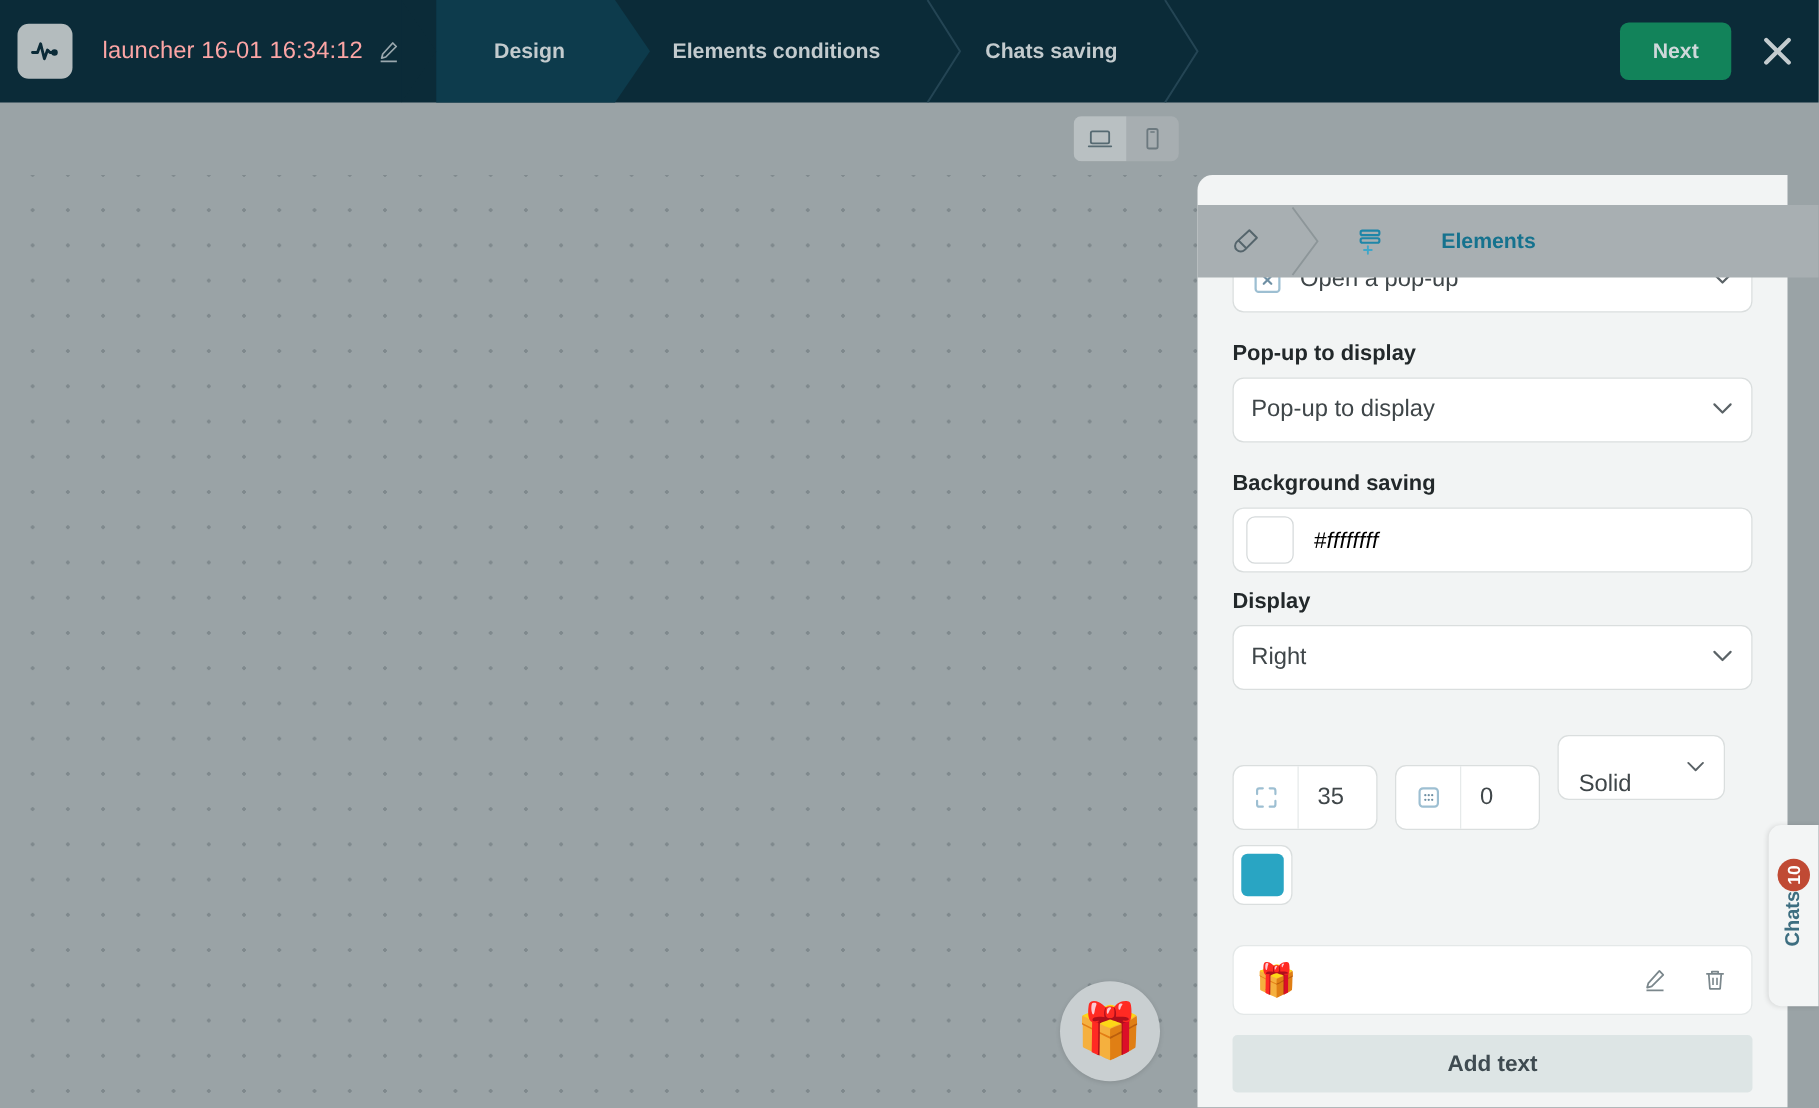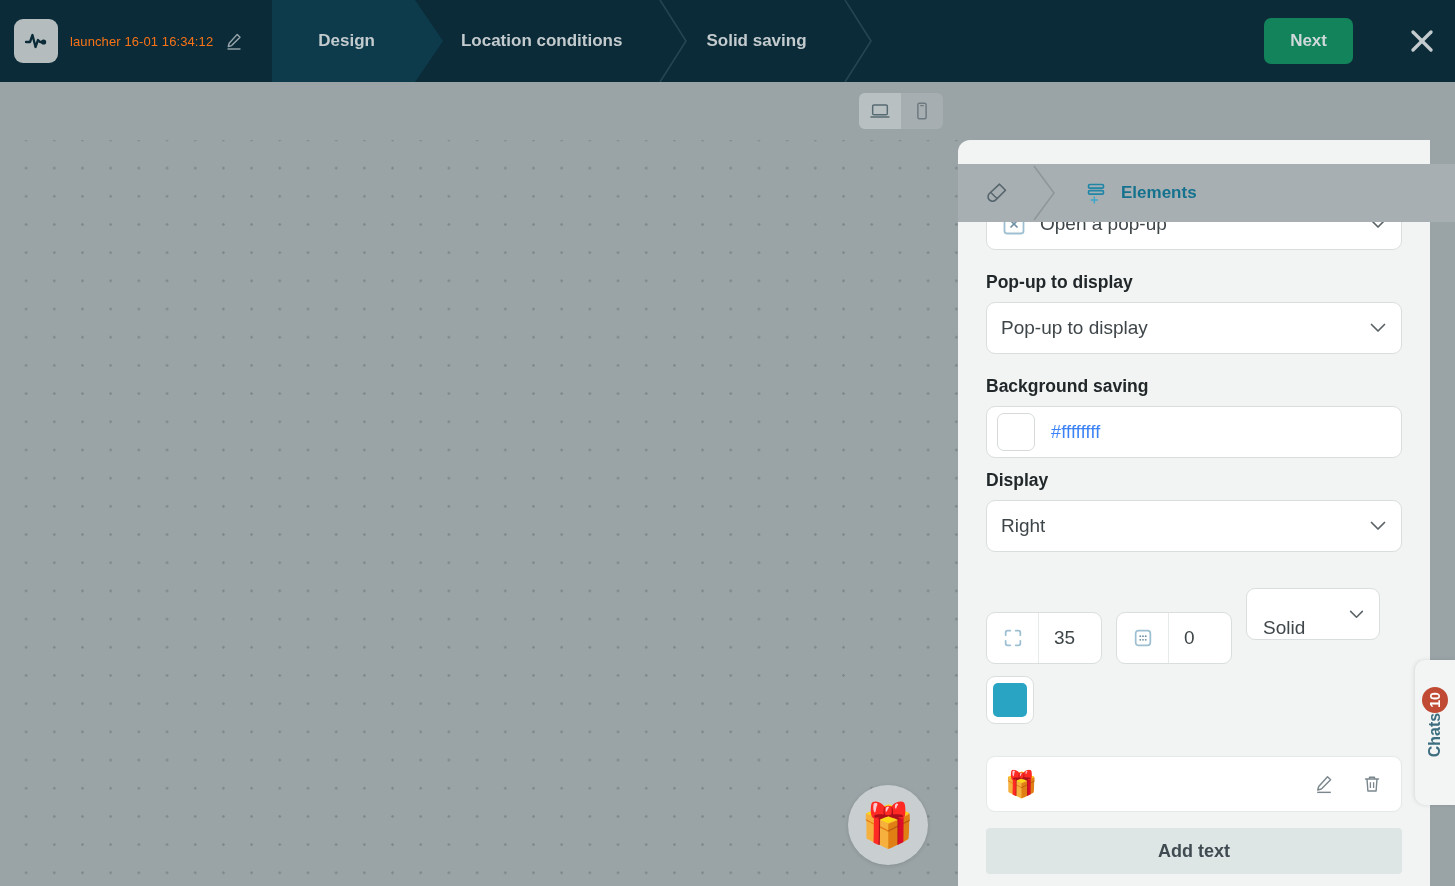--- a/index.html
+++ b/index.html
@@ -19,22 +19,22 @@
     display: flex; align-items: center;
     z-index: 40;
   }
   .logo-box {
     width: 44px; height: 44px; margin-left: 14px;
     background: #b4bcbe; border-radius: 9px;
     display: flex; align-items: center; justify-content: center;
     flex: none;
   }
   .proj-title {
-    margin-left: 12px;
-    color: #f97316; font-size: 13px; letter-spacing: .1px;
+    margin-left: 24px;
+    color: #fca5a5; font-size: 19px; letter-spacing: .1px;
     white-space: nowrap;
   }
   .title-edit { margin-left: 11px; display: flex; align-items: center; cursor: pointer; }
 
   .tabs { display: flex; align-items: stretch; height: 82px; margin-left: 28px; }
   .tab {
     position: relative; height: 82px;
     display: flex; align-items: center;
     padding: 0 40px 0 46px;
     color: #c3cbce; font-size: 17px; font-weight: bold;
@@ -49,21 +49,21 @@
   }
   .tab.active::after {
     content: ""; position: absolute; right: -28px; top: 0;
     border-top: 41px solid transparent; border-bottom: 41px solid transparent;
     border-left: 28px solid #0d3b4c;
     z-index: 2;
   }
   .sep-chev { width: 30px; height: 82px; position: relative; flex: none; }
   .sep-chev svg { position: absolute; left: -4px; top: 0; }
 
-  .hdr-right { margin-left: auto; display: flex; align-items: center; padding-right: 18px; gap: 32px; }
+  .hdr-right { margin-left: auto; display: flex; align-items: center; padding-right: 18px; }
   .next-btn {
     background: #12835a; color: #cfd8da;
     font-size: 17px; font-weight: bold;
     border: none; border-radius: 7px;
     padding: 13px 26px; cursor: pointer;
   }
   .close-x { margin-left: 22px; cursor: pointer; display: flex; align-items: center; }
 
   
   .subbar {
@@ -87,21 +87,21 @@
     position: absolute; left: 958px; top: 82px;
     width: 497px; height: 58px;
     display: flex; align-items: center;
     background: #a8afb2;
   }
   .ptab {
     height: 58px; display: flex; align-items: center;
     padding: 0 22px 0 26px; cursor: pointer;
     position: relative;
   }
-  .ptab.active { color: #15728e; font-weight: bold; font-size: 17px; }
+  .ptab.active { color: #15728e; font-weight: bold; font-size: 17px; gap: 32px; }
   .ptab-sep { width: 26px; height: 58px; position: relative; flex: none; }
   .ptab-label { margin-left: 13px; white-space: nowrap; }
 
   
   .canvas {
     position: absolute; top: 140px; left: 0;
     width: 958px; height: 746px;
     background-color: #9aa3a6;
     background-image: radial-gradient(#7f898d 1.3px, transparent 1.4px);
     background-size: 28.2px 28.2px;
@@ -150,21 +150,21 @@
   .color-row {
     height: 52px; background: #fff;
     border: 1px solid #dadede; border-radius: 9px;
     display: flex; align-items: center; padding: 0 10px;
   }
   .swatch-sm {
     width: 38px; height: 38px; border-radius: 7px;
     border: 1px solid #d6dadb; background: #ffffff;
     flex: none; cursor: pointer;
   }
-  .hexval { margin-left: 16px; font-size: 18px; color: #3b82f6; letter-spacing: .2px; }
+  .hexval { margin-left: 16px; font-size: 18px; color: #000000; letter-spacing: .2px; font-style: italic; }
 
   .outline-row { display: flex; align-items: center; gap: 14px; }
   .num-group {
     display: flex; align-items: center;
     height: 52px; background: #fff;
     border: 1px solid #dadede; border-radius: 9px;
     overflow: hidden;
     margin-top: 48px;
   }
   .num-icon {
@@ -258,29 +258,29 @@
         <path d="M13.2 3.4 L16 6.2 L7.6 14.6 L4.3 15.5 L5.2 12.2 Z" fill="none" stroke="#9aa8ae" stroke-width="1.4" stroke-linejoin="round"></path>
         <line x1="3.5" y1="18" x2="16.5" y2="18" stroke="#9aa8ae" stroke-width="1.4"></line>
       </svg>
     </div>
 
     <div class="tabs">
       <div class="tab active">
         <span>Design</span>
       </div>
       <div class="tab">
-        <span>Location conditions</span>
+        <span>Elements conditions</span>
       </div>
       <div class="sep-chev">
         <svg width="30" height="82" viewBox="0 0 30 82">
           <path d="M2 0 L28 41 L2 82" fill="none" stroke="#244554" stroke-width="1.6"></path>
         </svg>
       </div>
       <div class="tab" style="padding-left:14px">
-        <span>Solid saving</span>
+        <span>Chats saving</span>
       </div>
       <div class="sep-chev">
         <svg width="30" height="82" viewBox="0 0 30 82">
           <path d="M2 0 L28 41 L2 82" fill="none" stroke="#244554" stroke-width="1.6"></path>
         </svg>
       </div>
     </div>
 
     <div class="hdr-right">
       <button class="next-btn">Next</button>

